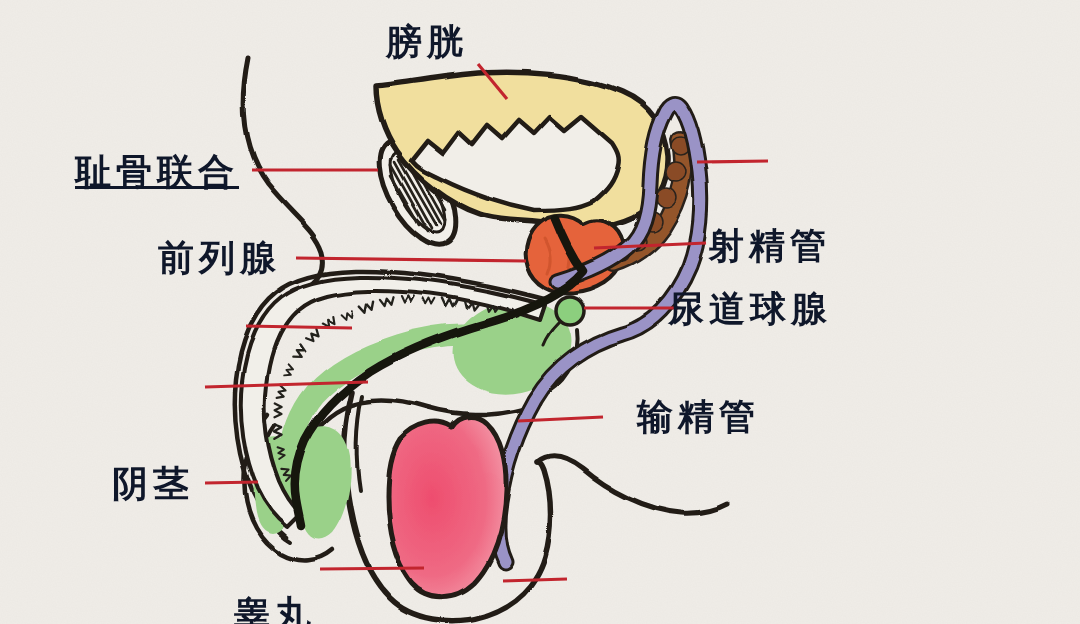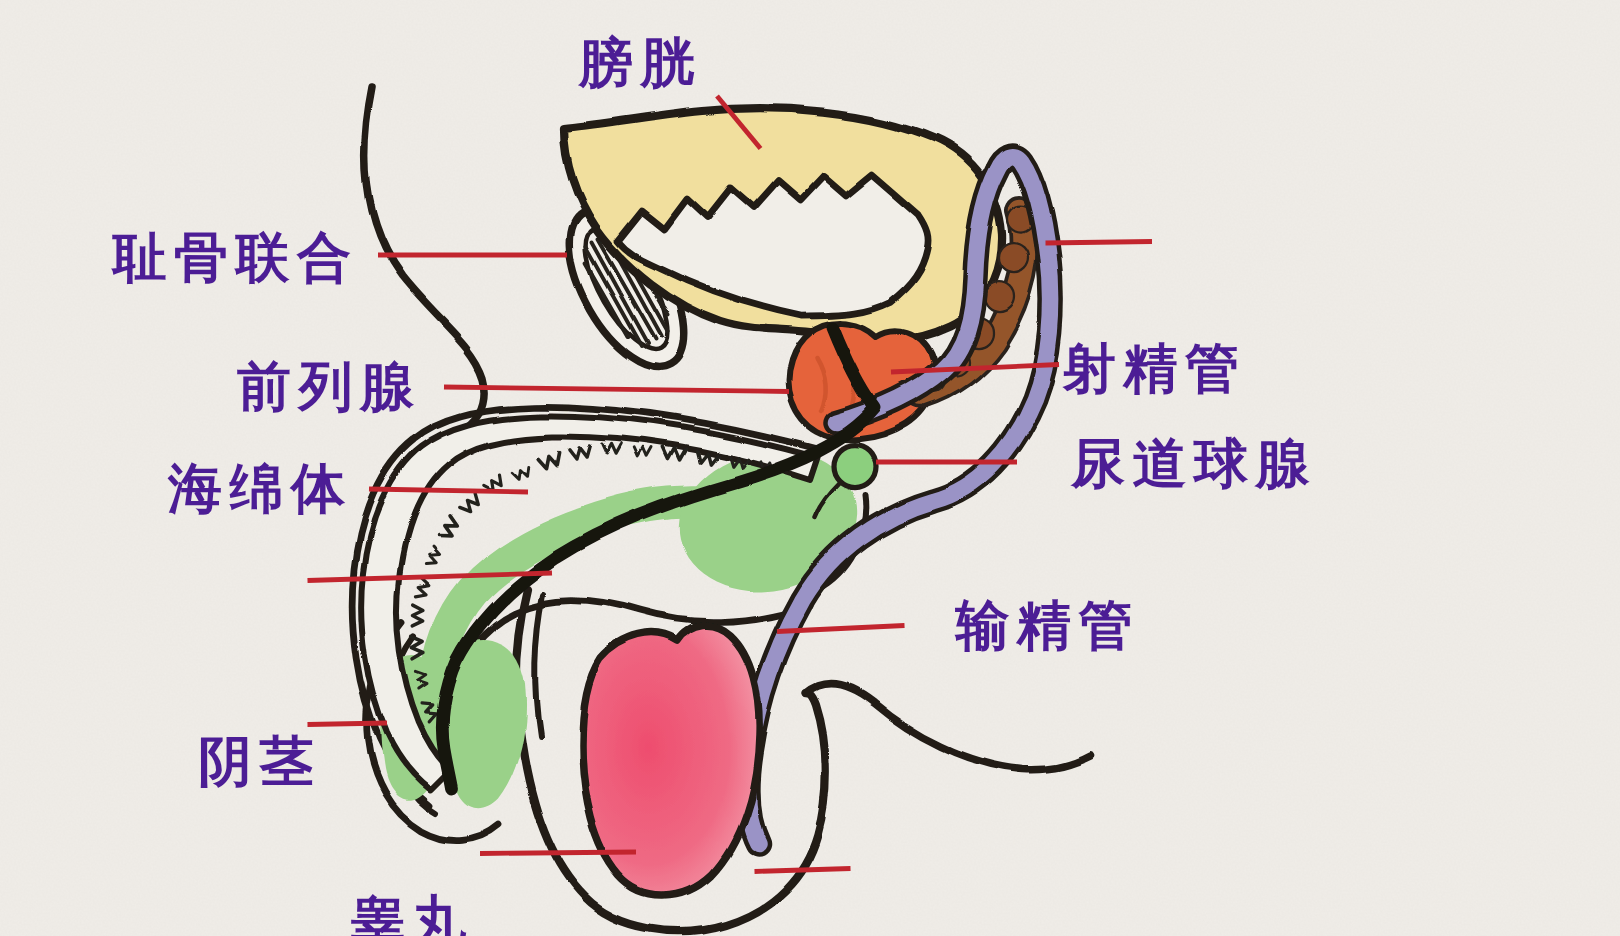--- a/index.html
+++ b/index.html
@@ -8,34 +8,34 @@
     background:#f0ede8;
     font-family:"Liberation Sans","DejaVu Sans",sans-serif;
   }
   #drawing-svg{position:absolute;left:0;top:0;}
   .lbl{
     position:absolute;
     font-weight:700;
     font-size:36px;
     line-height:1;
     letter-spacing:5px;
-    color:#4c1d95;
+    color:#0f172a;
     white-space:nowrap;
     user-select:none;
   }
   .lbl-bladder   {left:386px;top:24px;}
-  .lbl-pubic     {left:75px; top:154px;}
+  .lbl-pubic     {left:75px; top:154px;text-decoration:underline;}
   .lbl-prostate  {left:158px;top:240px;text-align:right;}
   .lbl-cavernosum{left:112px;top:308px;}
   .lbl-urethra   {left:112px;top:370px;}
-  .lbl-penis     {left:112px;top:490px;margin-left:20px;}
+  .lbl-penis     {left:112px;top:466px;}
   .lbl-testis    {left:234px;top:576px;margin-top:20px;}
   .lbl-seminal   {left:772px;top:144px;}
   .lbl-ejac      {left:708px;top:228px;font-family:Liberation Serif, serif;}
-  .lbl-bulbo     {left:714px;top:291px;}
+  .lbl-bulbo     {left:668px;top:291px;}
   .lbl-vas       {left:637px;top:399px;}
   .lbl-scrotum   {left:570px;top:559px;}
 </style>
 </head>
 <body>
 
 <div id="stage">
 
 <svg id="drawing-svg" width="1080" height="624" viewBox="0 0 1080 624">
   <defs>
@@ -211,20 +211,19 @@
     <line x1="594" y1="248" x2="706" y2="243"></line>
     <line x1="584" y1="308" x2="678" y2="308"></line>
     <line x1="518" y1="421" x2="603" y2="417"></line>
     <line x1="503" y1="581" x2="567" y2="579"></line>
   </g>
 </svg>
 
 <div class="lbl lbl-bladder">膀胱</div>
 <div class="lbl lbl-pubic">耻骨联合</div>
 <div class="lbl lbl-prostate">前列腺</div>
-<div class="lbl lbl-cavernosum">海绵体</div>
 <div class="lbl lbl-penis">阴茎</div>
 <div class="lbl lbl-testis">睾丸</div>
 <div class="lbl lbl-ejac">射精管</div>
 <div class="lbl lbl-bulbo">尿道球腺</div>
 <div class="lbl lbl-vas">输精管</div>
 
 </div>
 
 </body></html>

